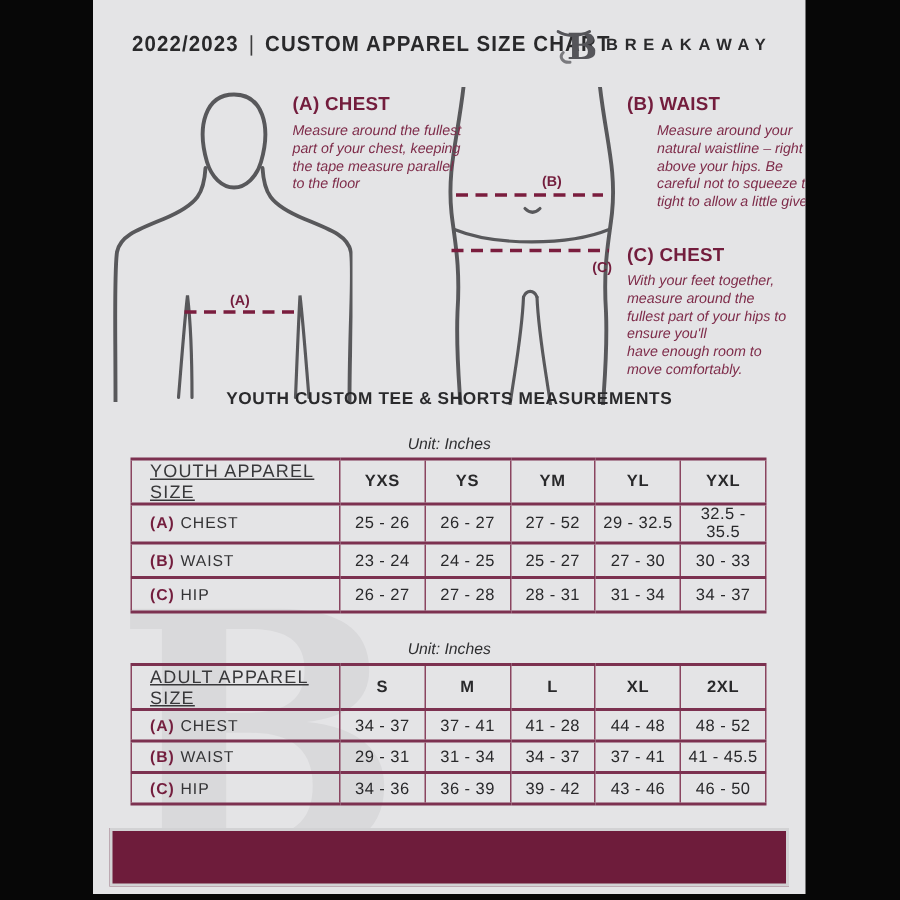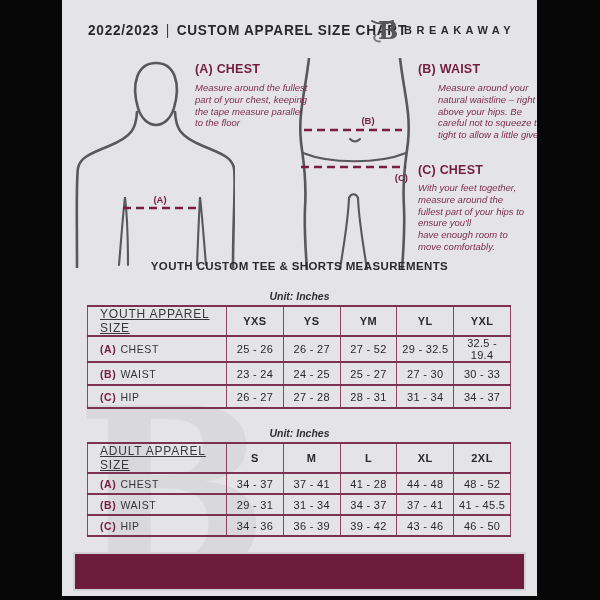--- a/index.html
+++ b/index.html
@@ -37,21 +37,21 @@
   .g-chest-d { left:133px; top:82px; width:114px; }
   .g-waist-h { left:356px; top:62px; }
   .g-waist-d { left:376px; top:82px; width:112px; }
   .g-hips-h  { left:356px; top:163px; }
   .g-hips-d  { left:356px; top:182px; width:112px; }
 
   
   .sec-title { position:absolute; left:0; width:475px; text-align:center; z-index:1;
     font-size:11.5px; font-weight:700; letter-spacing:0.4px; color:#2a2a2c; }
   .sec-unit  { position:absolute; left:0; width:475px; text-align:center; z-index:1;
-    font-size:10.5px; font-style:italic; font-weight:700; color:#2e2e30; }
+    font-size:10.5px; font-style:italic; font-weight:400; color:#2e2e30; }
   .youth-title { top:260px; } .youth-unit { top:290px; }
   .adult-title { top:413px; } .adult-unit { top:427px; }
 
   
   .size-table { position:absolute; left:25px; width:424px; z-index:1; border-collapse:collapse; table-layout:fixed; }
   .t-youth { top:305px; } .t-adult { top:442px; }
   .size-table th, .size-table td {
     border-left:1px solid #8a4560; border-right:1px solid #8a4560;
     border-top:2px solid #7c3150; border-bottom:2px solid #7c3150;
     text-align:center; vertical-align:middle; background:transparent; }
@@ -151,21 +151,21 @@
           <th class="size">YXL</th>
         </tr>
       </thead>
       <tbody>
         <tr>
           <td class="lbl"><span class="key">(A)</span><span>CHEST</span></td>
           <td class="val">25 - 26</td>
           <td class="val">26 - 27</td>
           <td class="val">27 - 52</td>
           <td class="val">29 - 32.5</td>
-          <td class="val">32.5 - 19.4</td>
+          <td class="val">32.5 - 35.5</td>
         </tr>
         <tr>
           <td class="lbl"><span class="key">(B)</span><span>WAIST</span></td>
           <td class="val">23 - 24</td>
           <td class="val">24 - 25</td>
           <td class="val">25 - 27</td>
           <td class="val">27 - 30</td>
           <td class="val">30 - 33</td>
         </tr>
         <tr>

